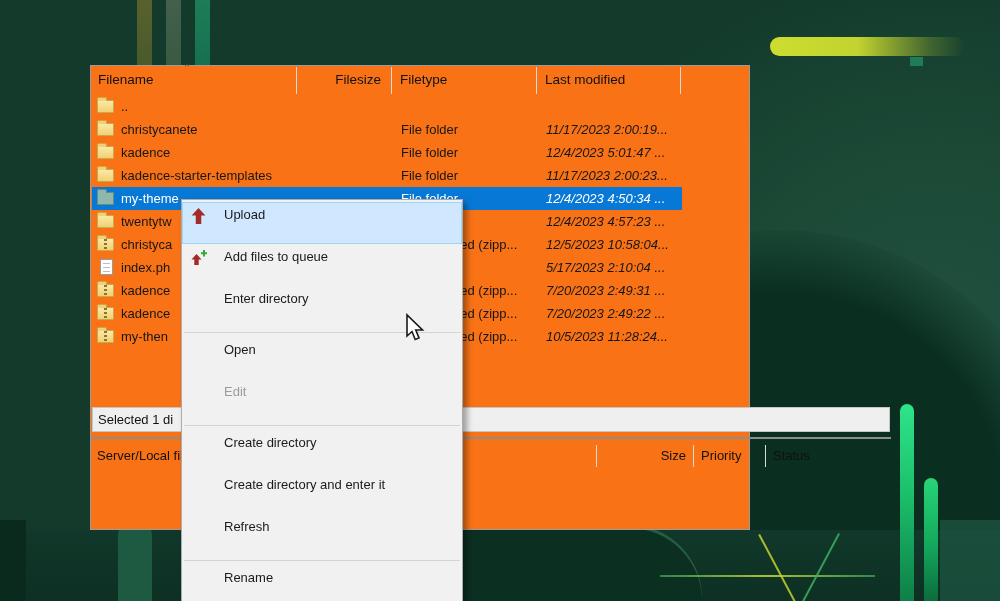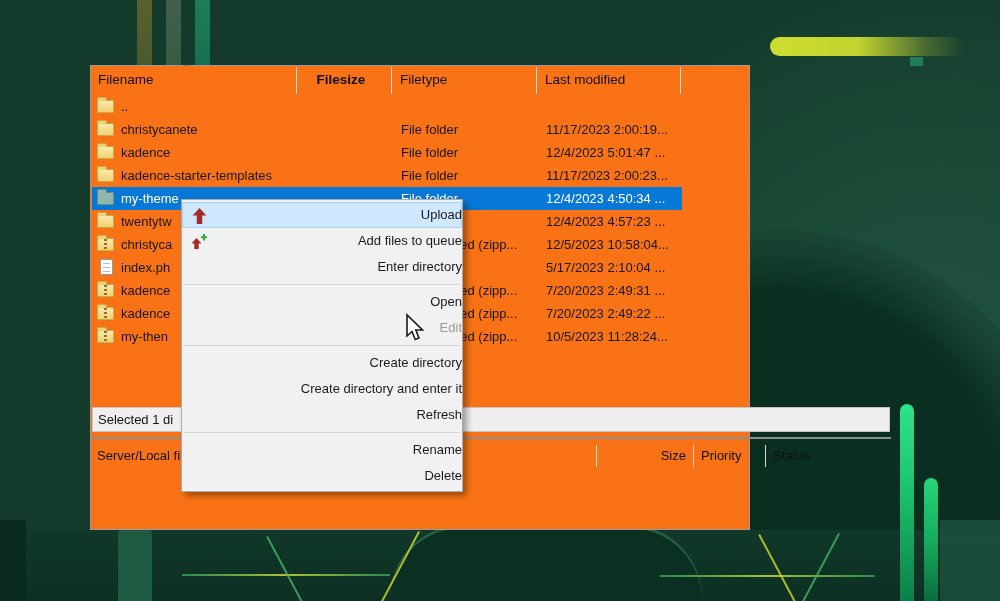--- a/index.html
+++ b/index.html
@@ -42,21 +42,21 @@
   
   .win { position:absolute; left:90px; top:65px; width:660px; height:465px; background:#f97316;
     z-index:2; border:1px solid #9c9c9c; }
   .hdr-sep { position:absolute; top:1px; width:1px; height:27px; background:#dcdcdc; }
   .hdr-label { position:absolute; top:6px; font-size:13.5px; color:#111; white-space:nowrap; }
   .sort-caret { position:absolute; left:94px; top:-3px; font-size:12px; color:#444; }
 
   .row { position:absolute; left:1px; width:590px; height:23px; font-size:13px; color:#161616; }
   .row .name { position:absolute; left:29px; top:4px; white-space:nowrap; }
   .row .ftype { position:absolute; left:309px; top:4px; white-space:nowrap; }
-  .row .fdate { position:absolute; left:454px; top:4px; white-space:nowrap; }
+  .row .fdate { position:absolute; left:454px; top:4px; white-space:nowrap;font-style:italic; }
   .row.selected { background:#0878d6; color:#ffffff; }
 
   .ficon { position:absolute; left:5px; top:5px; width:17px; height:13px; }
   .ficon.folder, .ficon.zip { background:linear-gradient(180deg,#fbe9a8,#f0d173);
     border:1px solid #c9a94e; border-radius:1px; }
   .ficon.folder::before, .ficon.zip::before, .ficon.folder-sel::before { content:""; position:absolute; top:-4px; left:-1px;
     width:8px; height:3px; background:#f0d173; border:1px solid #c9a94e; border-bottom:none; border-radius:2px 2px 0 0; }
   .ficon.zip::after { content:""; position:absolute; left:6px; top:0; bottom:0; width:3px;
     background:repeating-linear-gradient(180deg,#8a7430 0 2px, rgba(0,0,0,0) 2px 4px); }
   .ficon.folder-sel { background:#8fb7ab; border:1px solid #5f8f82; }
@@ -70,22 +70,22 @@
   .statusbar .txt { position:absolute; left:5px; top:4px; font-size:13px; color:#111; white-space:nowrap; }
 
   .splitter { position:absolute; left:0; top:371px; width:800px; height:2px; background:#8d8d8d; }
   .q-label { position:absolute; top:382px; font-size:13px; color:#111; white-space:nowrap; }
   .q-sep { position:absolute; top:379px; width:1px; height:22px; background:#dcdcdc; }
 
   
   .menu { position:absolute; left:181px; top:199px; width:282px; z-index:10;
     background:#f1f1f1; border:1px solid #ababab; padding:2px 0;
     box-shadow:4px 4px 6px rgba(0,0,0,0.35); }
-  .menu-item { position:relative; height:26px; line-height:25px; padding-left:42px;
-    font-size:13px; color:#1a1a1a; white-space:nowrap;text-align:right; }
+  .menu-item { position:relative; height:42px; line-height:25px; padding-left:42px;
+    font-size:13px; color:#1a1a1a; white-space:nowrap; }
   .menu-item.highlighted { background:#cfe8ff; box-shadow:inset 0 0 0 1px #a4d3f5; }
   .menu-item.disabled { color:#9b9b9b; }
   .menu-sep { height:1px; background:#d4d4d4; margin:4px 2px; }
   .menu-icon { position:absolute; left:9px; top:5px; width:16px; height:16px; }
 
   
   .cursor { position:absolute; left:401px; top:313px; z-index:50; }
 </style>
 </head>
 <body>
@@ -110,21 +110,21 @@
   <div class="nline nline-d2"></div>
   <div class="nline nline-d4"></div>
   <div class="nline nline-d5"></div>
   <div class="gbar gbar-1"></div>
   <div class="gbar gbar-2"></div>
 
   <div class="win">
 
     <div class="hdr-label" style="left:7px;">Filename</div>
     <div class="sort-caret">ˆ</div>
-    <div class="hdr-label" style="left:210px; width:80px; text-align:center;font-weight:bold;">Filesize</div>
+    <div class="hdr-label" style="left:210px; width:80px; text-align:right;">Filesize</div>
     <div class="hdr-label" style="left:309px;">Filetype</div>
     <div class="hdr-label" style="left:454px;">Last modified</div>
     <div class="hdr-sep" style="left:205px;"></div>
     <div class="hdr-sep" style="left:300px;"></div>
     <div class="hdr-sep" style="left:445px;"></div>
     <div class="hdr-sep" style="left:589px;"></div>
 
     <div class="row" style="top:29px;">
       <span class="ficon folder"></span>
       <span class="name">..</span>

